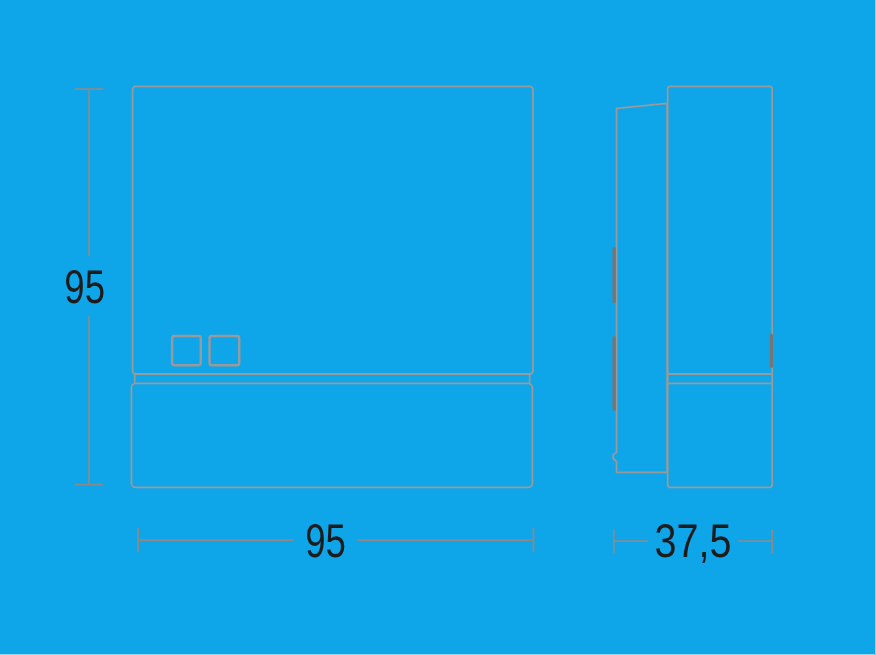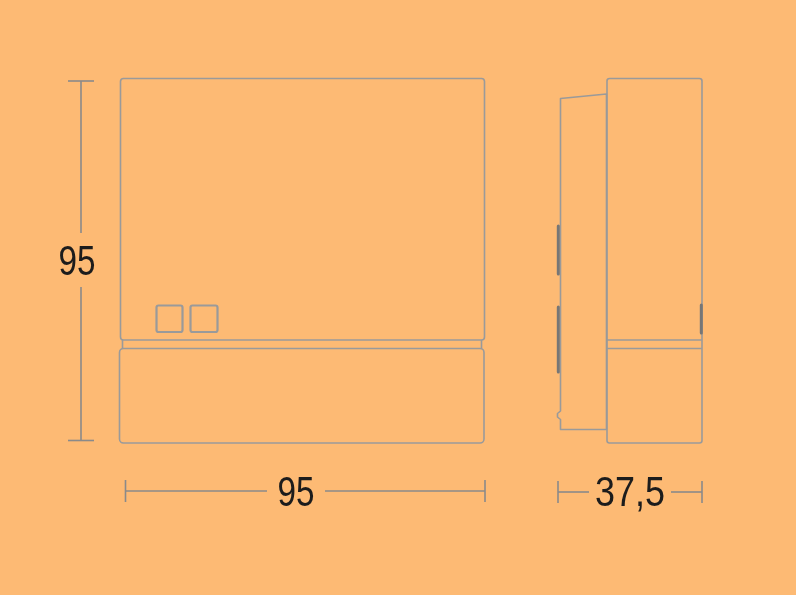--- a/index.html
+++ b/index.html
@@ -4,21 +4,21 @@
 <style>
   html, body {
     margin: 0;
     padding: 0;
     background: #ffffff;
   }
   .canvas {
     position: relative;
     width: 796px;
     height: 595px;
-    background: #fdba74;
+    background: #0ea5e9;
     overflow: hidden;
   }
   svg {
     display: block;
   }
   .outline {
     fill: none;
     stroke-width: 1.6;
     stroke-linejoin: round;
   }

